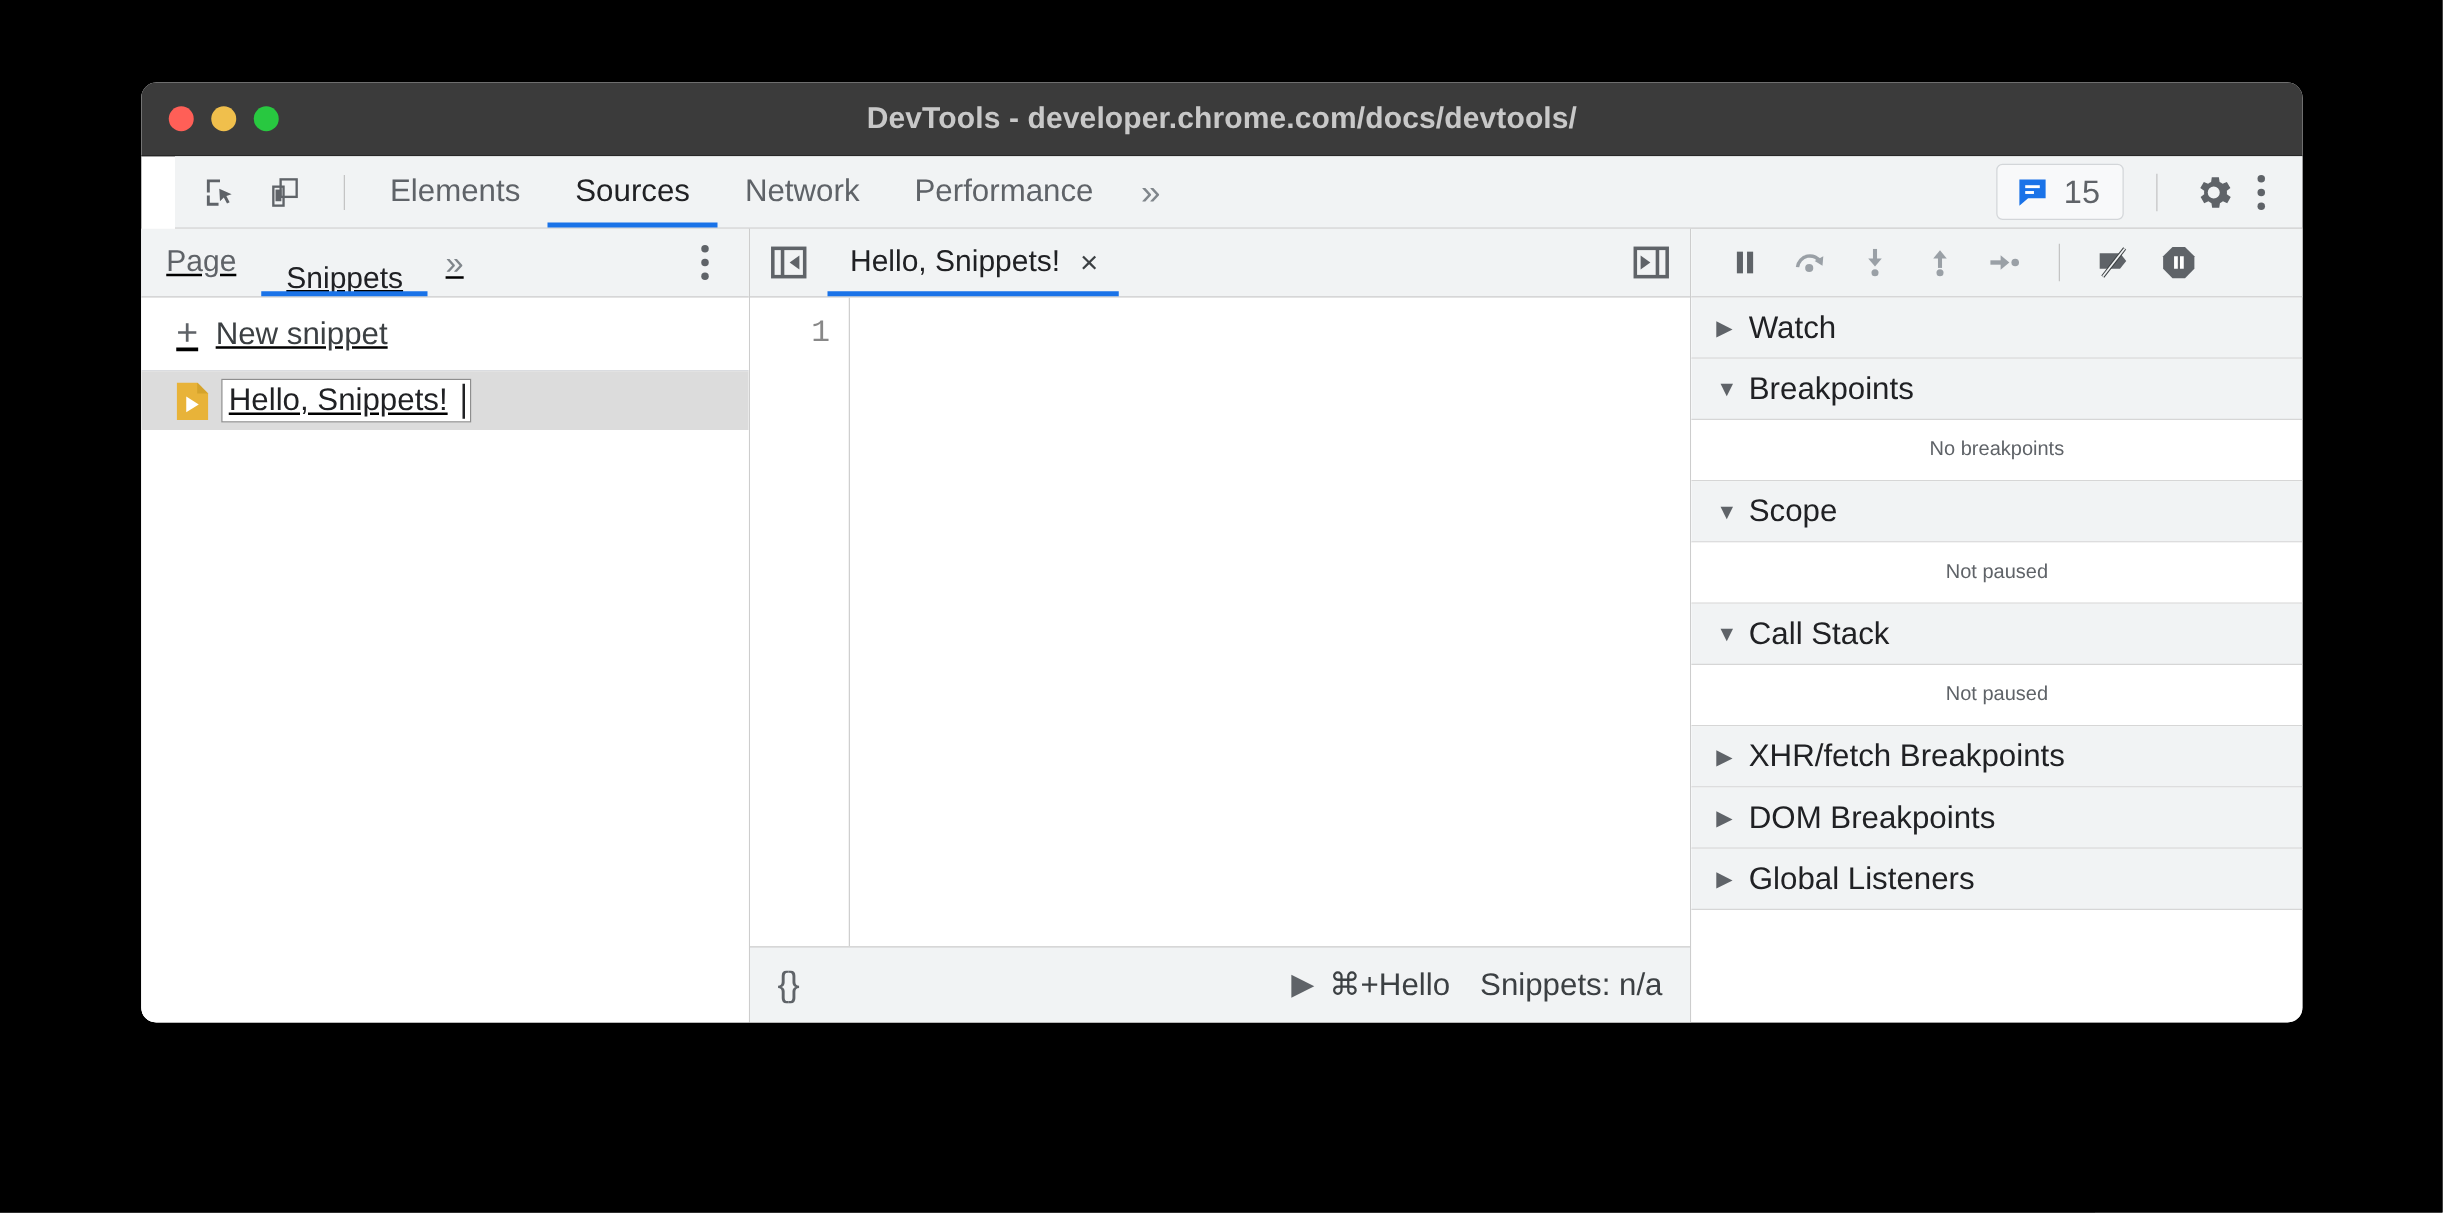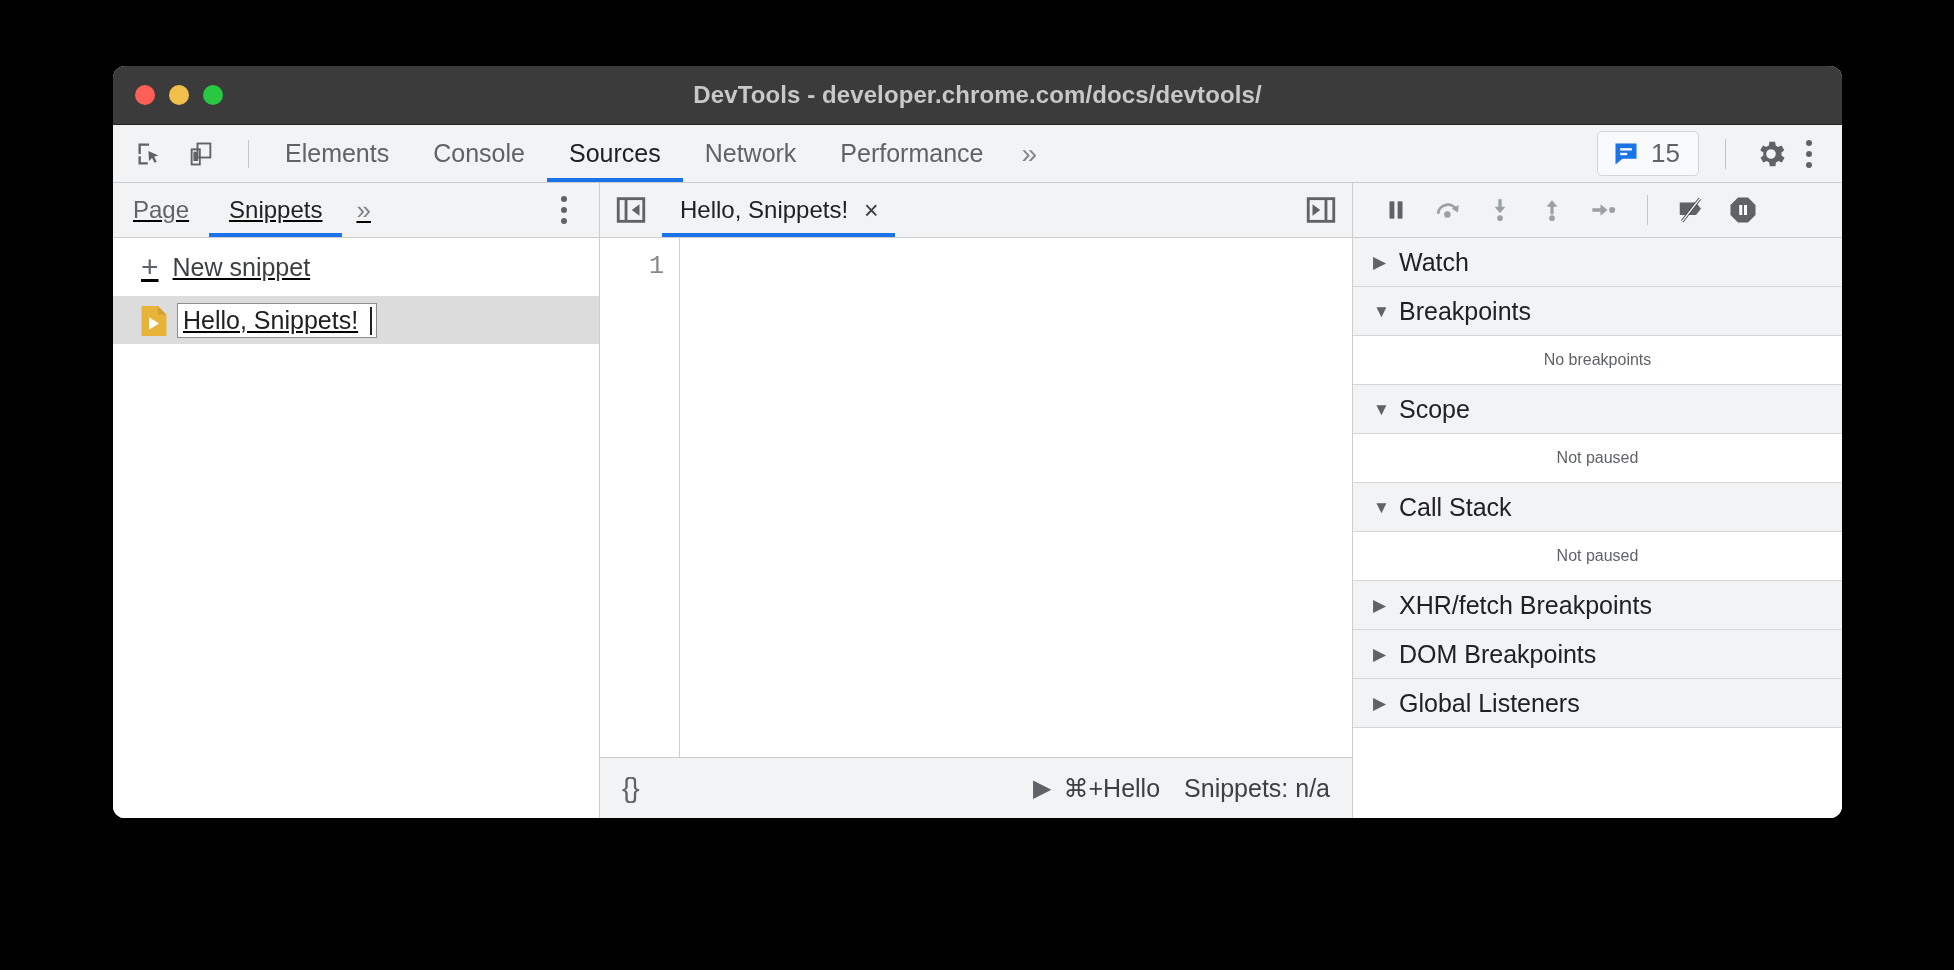--- a/index.html
+++ b/index.html
@@ -45,20 +45,21 @@
     letter-spacing: 0.1px;
   }
 
   
   .tabbar {
     height: 57px; flex: 0 0 57px;
     background: #f1f3f4;
     display: flex; align-items: center;
     border-bottom: 1px solid #cdcdcd;
     position: relative;
+    margin-left: 27px;
   }
   .tb-icons { display: flex; align-items: center; padding-left: 17px; gap: 14px; }
   .icon-btn {
     width: 38px; height: 38px;
     display: flex; align-items: center; justify-content: center;
     cursor: pointer;
   }
   .tb-sep { width: 1px; height: 28px; background: #c4c4c4; margin: 0 14px; }
   .tabs { display: flex; align-items: center; height: 100%; }
   .tab {
@@ -108,21 +109,21 @@
     height: 54px; flex: 0 0 54px;
     background: #f1f3f4;
     border-bottom: 1px solid #cdcdcd;
     display: flex; align-items: center; position: relative;
   }
   .nav-tab {
     position: relative; height: 100%;
     display: flex; align-items: center; padding: 0 20px;
     font-size: 24px; color: #5f6368; cursor: pointer; white-space: nowrap;
   }
-  .nav-tab.active { color: #202124; }
+  .nav-tab.active { color: #202124; align-items: flex-end; }
   .nav-tab.active::after {
     content: ""; position: absolute; left: 0; right: 0; bottom: 0;
     height: 4px; background: #1a73e8;
   }
   .nav-more {
     display: flex; align-items: center; justify-content: center;
     padding: 0 14px; font-size: 26px; color: #80868b; cursor: pointer;
   }
   .nav-kebab { margin-left: auto; margin-right: 22px; }
   .nav-list { flex: 1 1 auto; overflow: hidden; background: #fff; }
@@ -267,23 +268,20 @@
             <rect x="4" y="8" width="7" height="13" fill="none" stroke="#5f6368" stroke-width="1.6"></rect>
             <rect x="5.5" y="10" width="4" height="8" fill="#5f6368"></rect>
           </svg>
         </div>
         <div class="tb-sep"></div>
       </div>
 
       <div class="tabs">
         <div class="tab">
             <span>Elements</span>
-          </div>
-        <div class="tab">
-            <span>Console</span>
           </div>
         <div class="tab active">
             <span>Sources</span>
           </div>
         <div class="tab">
             <span>Network</span>
           </div>
         <div class="tab">
             <span>Performance</span>
           </div>

